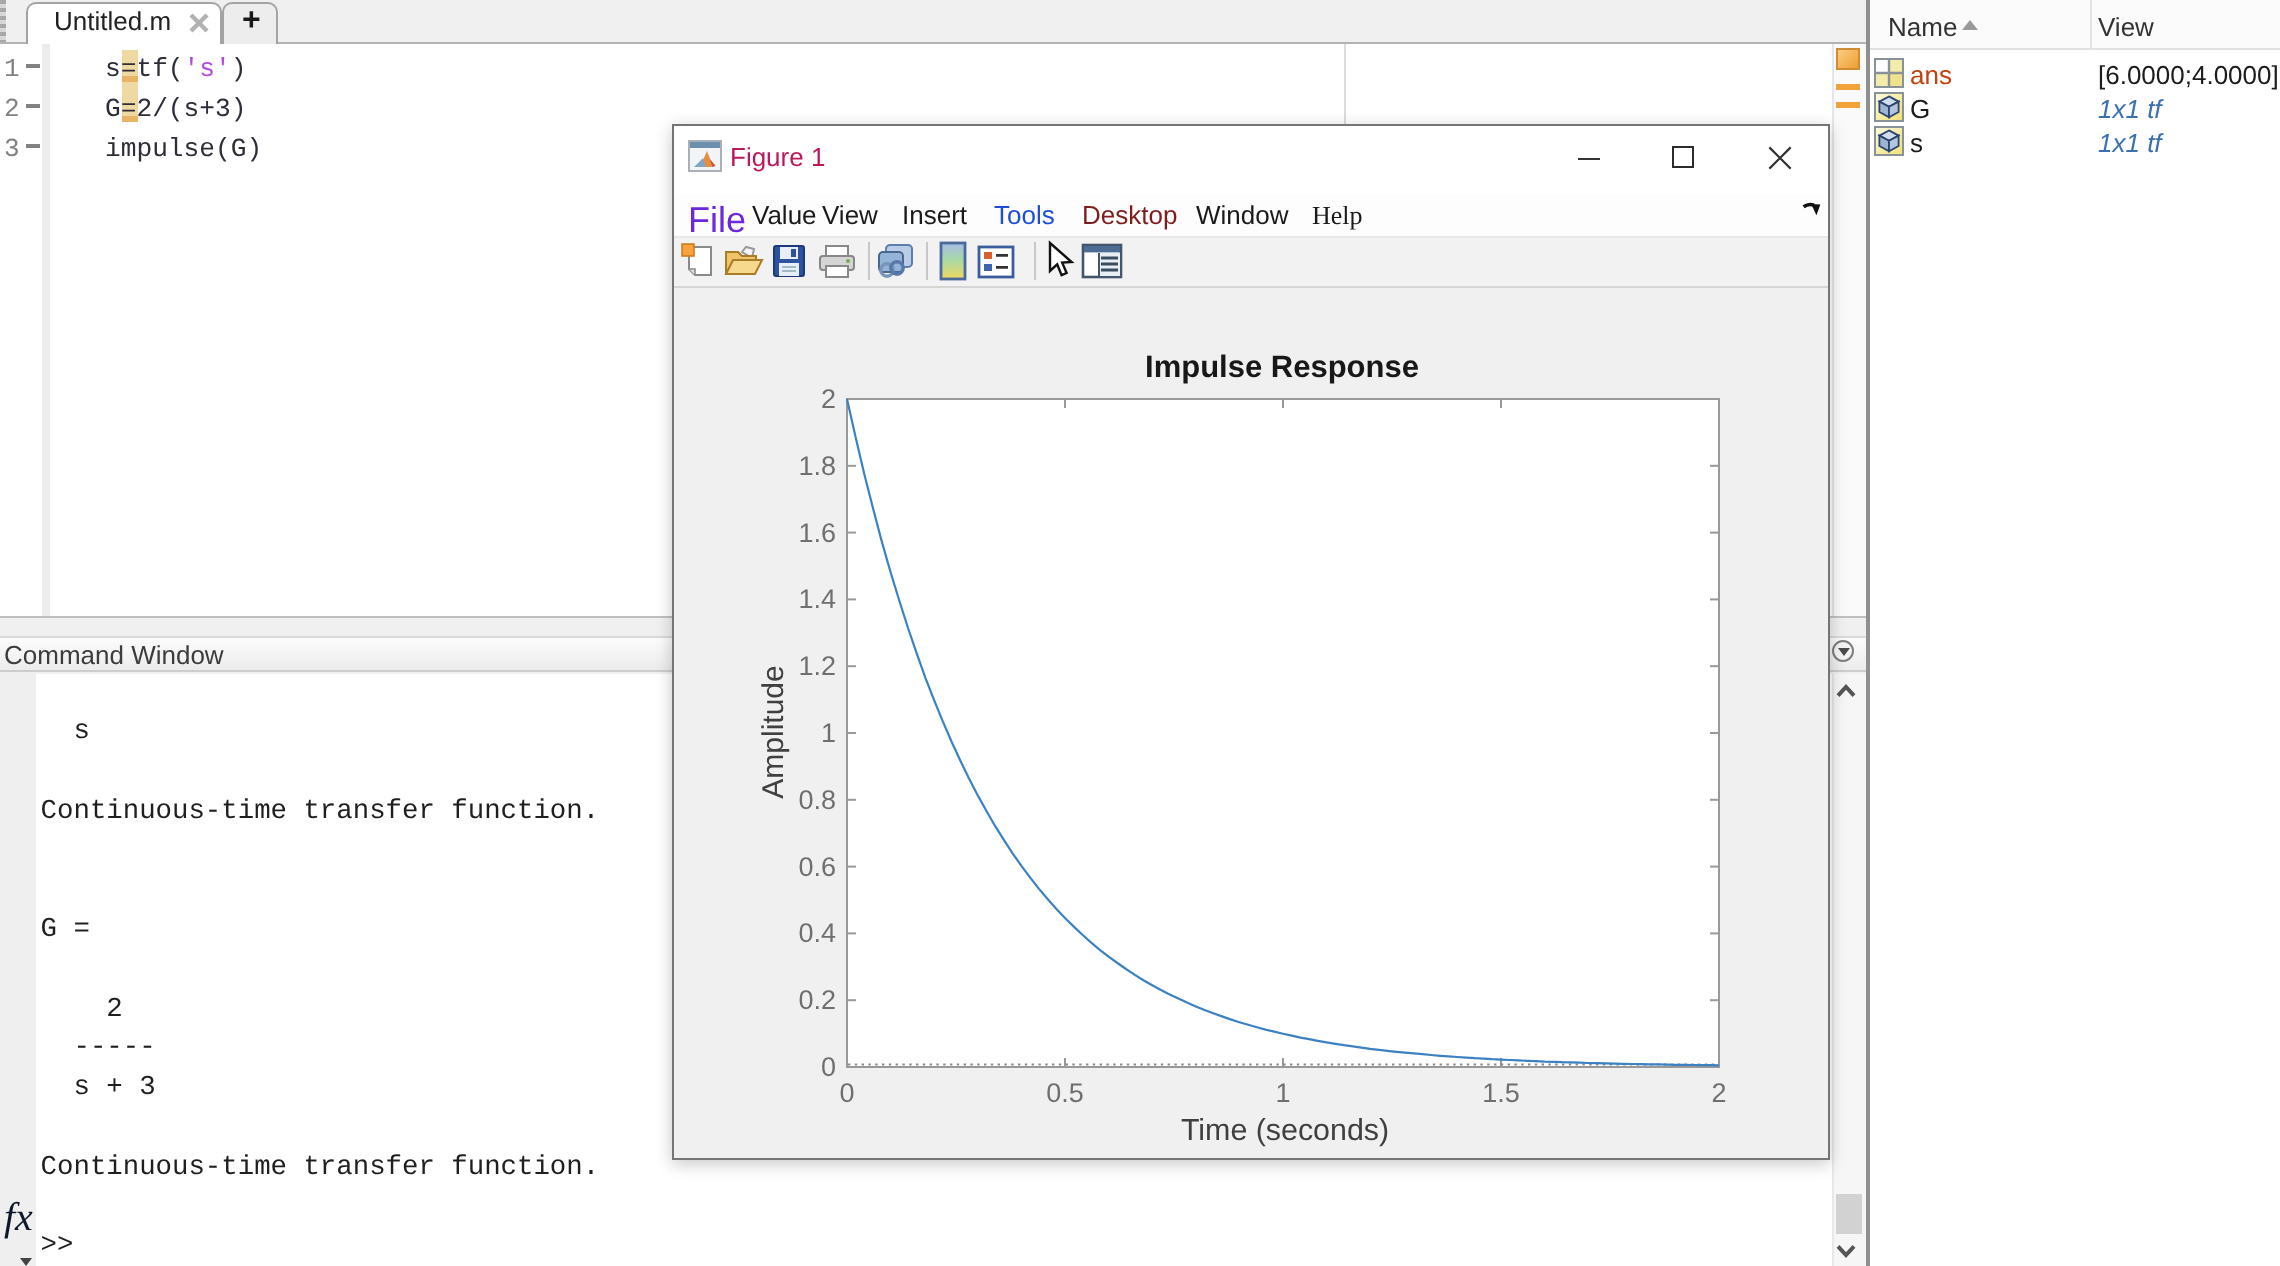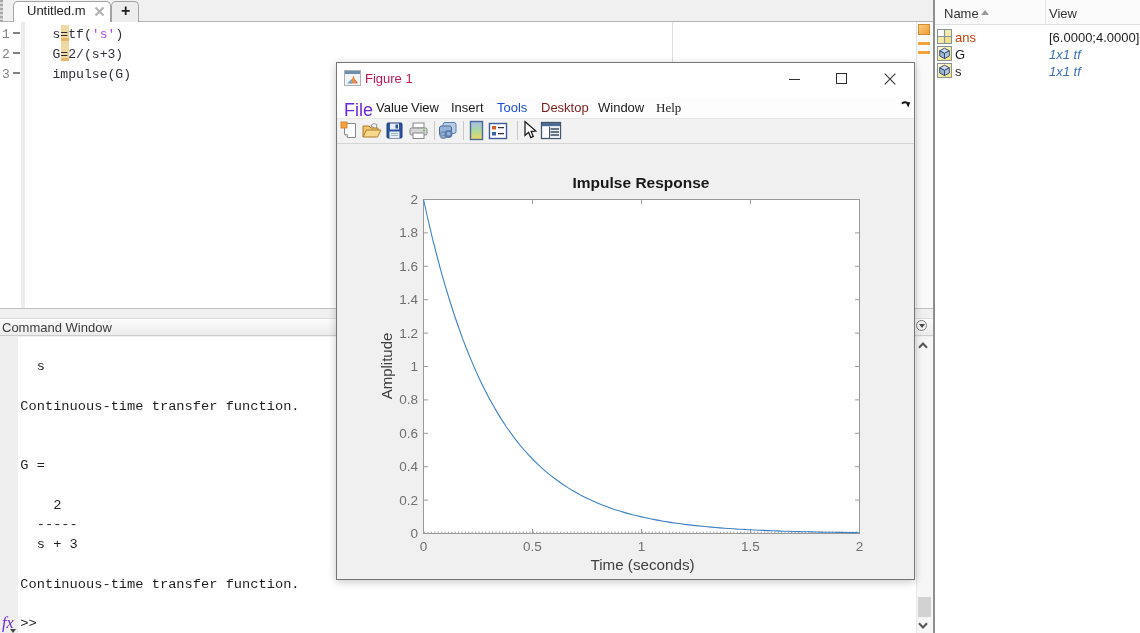--- a/index.html
+++ b/index.html
@@ -64,21 +64,21 @@
 G =
 
     2
   -----
   s + 3
 
 Continuous-time transfer function.
 
 &gt;&gt; </pre>
 
-  <div class="abs" style="left:2px;top:306px;font-family:'Liberation Serif',serif;font-style:italic;font-size:16px;color:#6d28d9;">fx</div>
+  <div class="abs" style="left:2px;top:290px;font-family:'Liberation Serif',serif;font-style:italic;font-size:20px;color:#0f172a;">fx</div>
   <div class="abs" style="left:10px;top:321px;width:0;height:0;border-left:3px solid transparent;border-right:3px solid transparent;border-top:4px solid #444;"></div>
 
   <div class="abs" style="left:916px;top:29px;width:17px;height:296px;background:#f6f6f6;border-left:1px solid #e8e8e8;box-sizing:border-box;"></div>
   <svg class="abs" style="left:918px;top:34px;" width="10" height="7" viewBox="0 0 10 7">
       <path d="M1 5.8 L5 1.5 L9 5.8" fill="none" stroke="#555" stroke-width="2"></path>
     </svg>
   <div class="abs" style="left:918px;top:289px;width:13px;height:20px;background:#d2d2d2;"></div>
   <svg class="abs" style="left:918px;top:314px;" width="10" height="7" viewBox="0 0 10 7">
       <path d="M1 1.2 L5 5.5 L9 1.2" fill="none" stroke="#555" stroke-width="2"></path>
     </svg>

